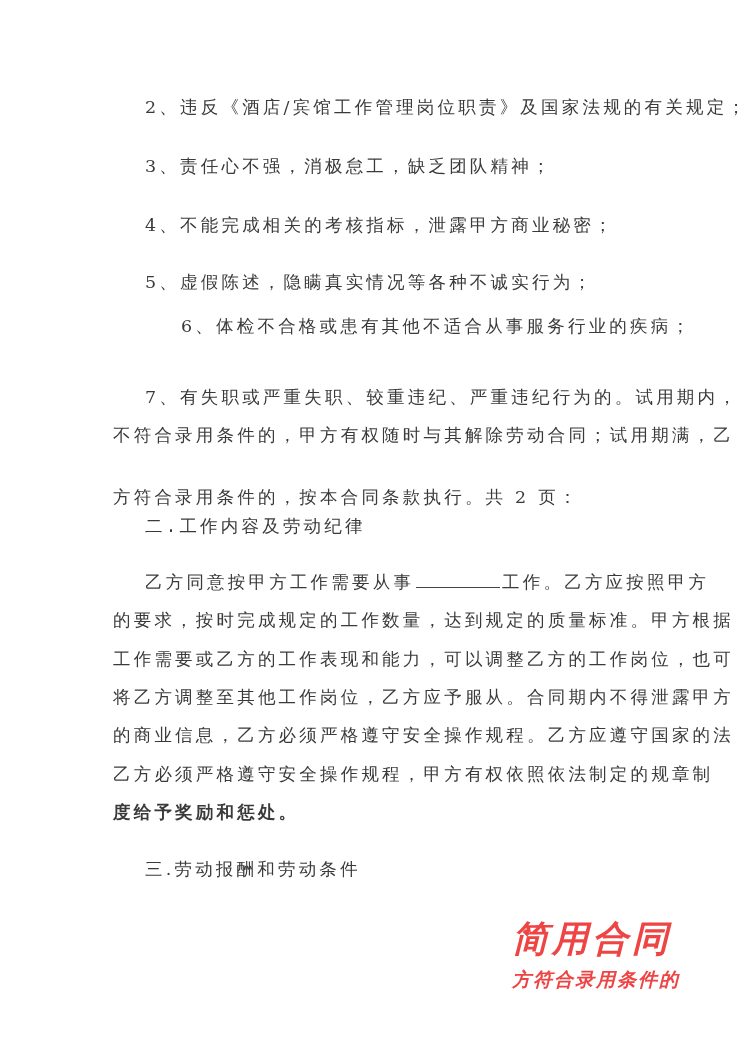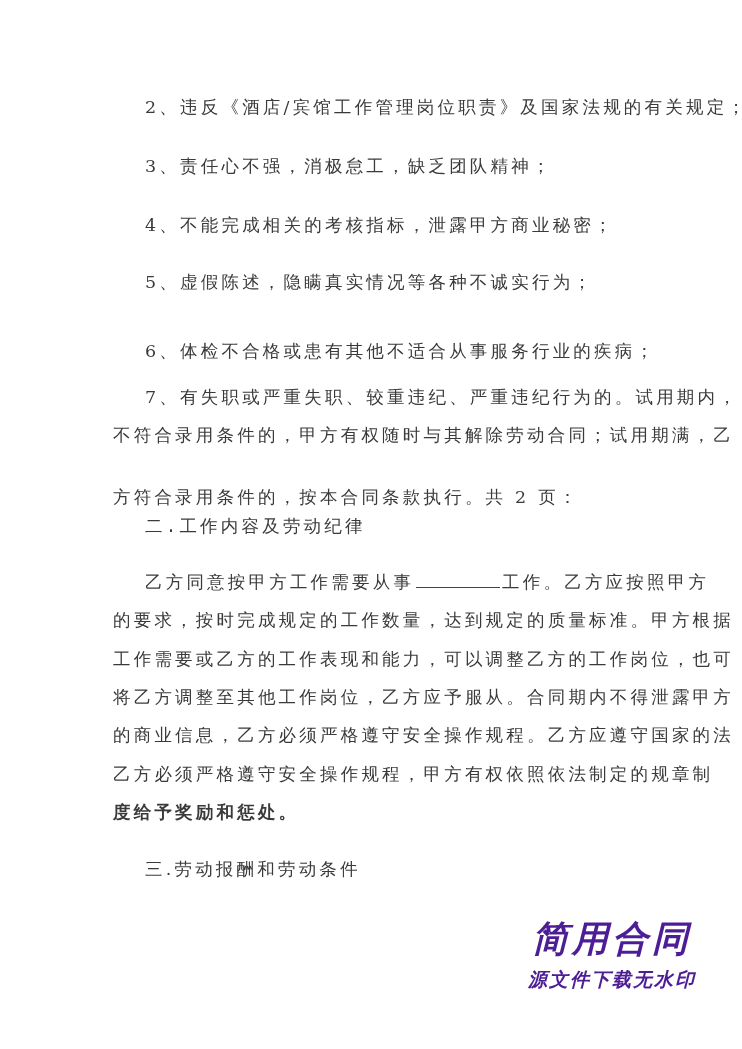--- a/index.html
+++ b/index.html
@@ -2,35 +2,35 @@
 <html><head>
 <meta charset="utf-8">
 <style>
   html, body { margin: 0; padding: 0; background: #ffffff; }
   body { width: 742px; height: 1049px; position: relative; overflow: hidden;
          font-family: "DejaVu Serif", "Liberation Serif", serif; color: #3a3a3a; }
   .page { position: absolute; left: 0; top: 0; width: 742px; height: 1003px; background: #fff; }
   .line { position: absolute; left: 113px; font-size: 17.5px; letter-spacing: 3.2px; white-space: nowrap; line-height: 22px; }
   .indent { left: 145px; }
   .blank { display: inline-block; width: 84px; border-bottom: 1.5px solid #444; height: 14px; vertical-align: baseline; margin: 0 2px; }
-  .wm { position: absolute; left: 512px; top: 918px; width: 200px; text-align: center;
-        font-family: "DejaVu Sans", "Liberation Sans", sans-serif; color: #4c1d95; font-style: italic; font-weight: bold; }
+  .wm { position: absolute; left: 512px; top: 918px; width: 200px; 
+        font-family: "DejaVu Sans", "Liberation Sans", sans-serif; color: #ef4444; font-style: italic; font-weight: bold; }
   .wm-title { font-size: 36px; letter-spacing: 4px; line-height: 42px; }
   .wm-sub { font-size: 19px; letter-spacing: 2px; line-height: 26px; margin-top: 6px; }
 </style>
 </head>
 <body>
 
 <div class="page">
 
   <div class="line indent" style="top:96px;">2、违反《酒店/宾馆工作管理岗位职责》及国家法规的有关规定；</div>
   <div class="line indent" style="top:155px;">3、责任心不强，消极怠工，缺乏团队精神；</div>
   <div class="line indent" style="top:214px;">4、不能完成相关的考核指标，泄露甲方商业秘密；</div>
   <div class="line indent" style="top:271px;">5、虚假陈述，隐瞒真实情况等各种不诚实行为；</div>
-  <div class="line indent" style="top:340px;">6、体检不合格或患有其他不适合从事服务行业的疾病；</div>
+  <div class="line indent" style="top:315px;margin-left:36px;">6、体检不合格或患有其他不适合从事服务行业的疾病；</div>
 
   <div class="line indent" style="top:386px;">7、有失职或严重失职、较重违纪、严重违纪行为的。试用期内，</div>
   <div class="line" style="top:424px;">不符合录用条件的，甲方有权随时与其解除劳动合同；试用期满，乙</div>
   <div class="line" style="top:486px;">方符合录用条件的，按本合同条款执行。共 2 页：</div>
 
   <div class="line indent" style="top:516px;font-family:Liberation Mono, monospace;">二.工作内容及劳动纪律</div>
 
   <div class="line indent" style="top:571px;">
     <span>乙方同意按甲方工作需要从事</span><span class="blank"></span><span>工作。乙方应按照甲方</span>
   </div>
@@ -38,16 +38,16 @@
   <div class="line" style="top:609px;">的要求，按时完成规定的工作数量，达到规定的质量标准。甲方根据</div>
   <div class="line" style="top:686px;">将乙方调整至其他工作岗位，乙方应予服从。合同期内不得泄露甲方</div>
   <div class="line" style="top:724px;">的商业信息，乙方必须严格遵守安全操作规程。乙方应遵守国家的法</div>
   <div class="line" style="top:763px;">乙方必须严格遵守安全操作规程，甲方有权依照依法制定的规章制</div>
   <div class="line" style="top:801px;font-weight:bold;">度给予奖励和惩处。</div>
 
   <div class="line indent" style="top:858px;">三.劳动报酬和劳动条件</div>
 
   <div class="wm">
     <div class="wm-title">简用合同</div>
-    <div class="wm-sub">源文件下载无水印</div>
+    <div class="wm-sub">方符合录用条件的</div>
   </div>
 
 </div>
 
 </body></html>

